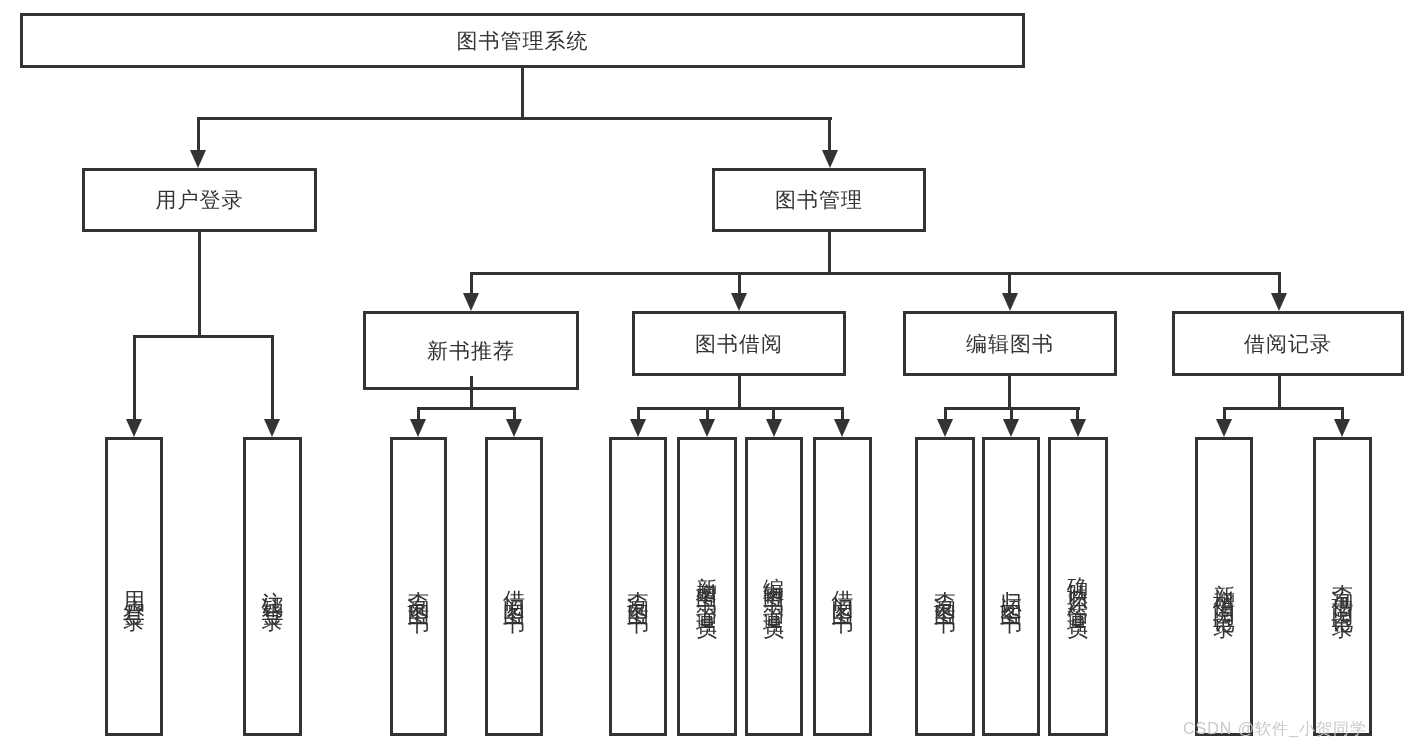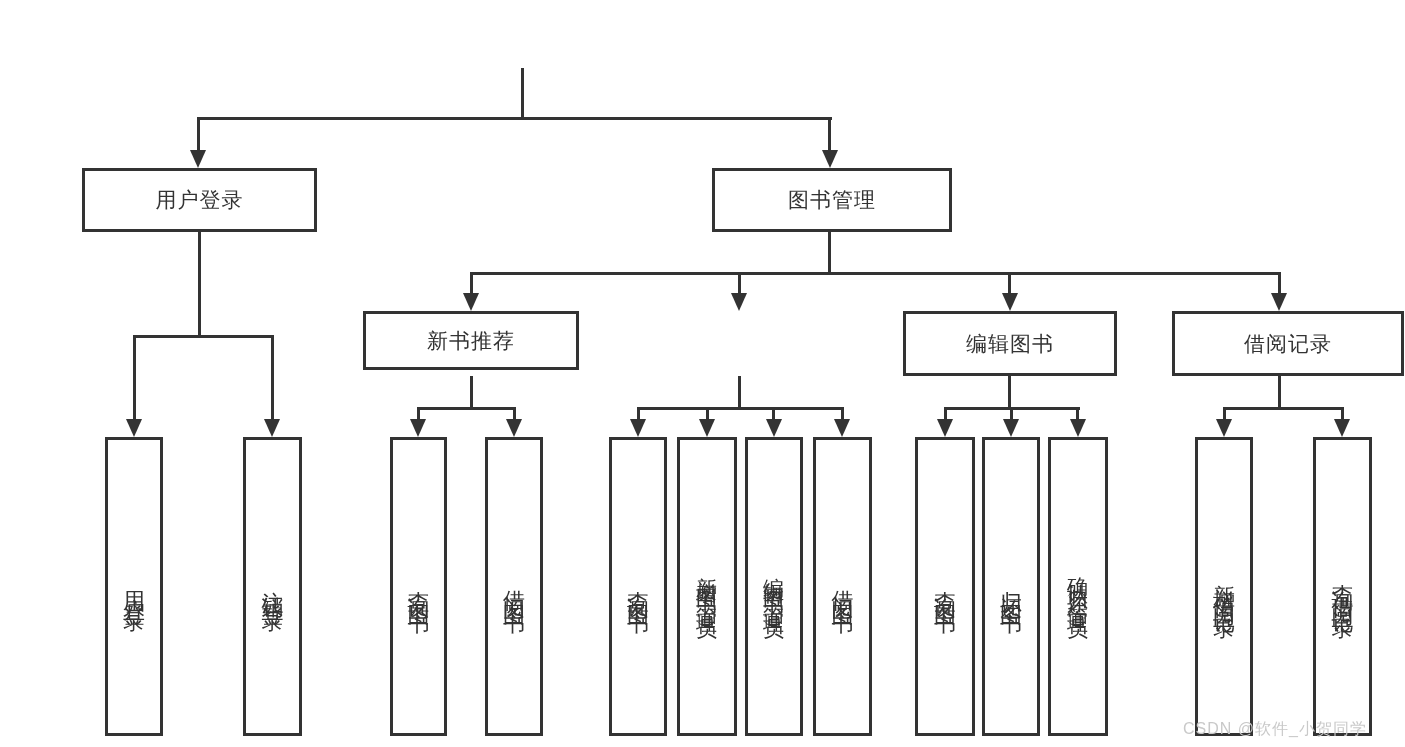--- a/index.html
+++ b/index.html
@@ -28,33 +28,39 @@
   .watermark {
     position:absolute; left:1183px; top:719px; font-size:16px;
     color:#c9c9c9; letter-spacing:1px; white-space:nowrap; z-index:5;
   }
 </style>
 </head>
 <body>
 
 <div class="canvas">
 
+  <div class="h-node" style="left:20px; top:13px; width:1005px; height:55px;">
+    <span>图书管理系统</span>
+  </div>
 
   <div class="h-node" style="left:82px; top:168px; width:235px; height:64px;">
     <span>用户登录</span>
   </div>
 
-  <div class="h-node" style="left:712px; top:168px; width:240px; height:64px;">
+  <div class="h-node" style="left:712px; top:168px; width:214px; height:64px;">
     <span>图书管理</span>
   </div>
 
-  <div class="h-node" style="left:363px; top:311px; width:216px; height:59px;">
+  <div class="h-node" style="left:363px; top:311px; width:216px; height:79px;">
     <span>新书推荐</span>
   </div>
 
+  <div class="h-node" style="left:632px; top:311px; width:214px; height:65px;">
+    <span>图书借阅</span>
+  </div>
 
   <div class="h-node" style="left:903px; top:311px; width:214px; height:65px;">
     <span>编辑图书</span>
   </div>
 
   <div class="h-node" style="left:1172px; top:311px; width:232px; height:65px;">
     <span>借阅记录</span>
   </div>
 
   <div class="v-node" style="left:105px; top:437px; width:58px; height:299px;">

